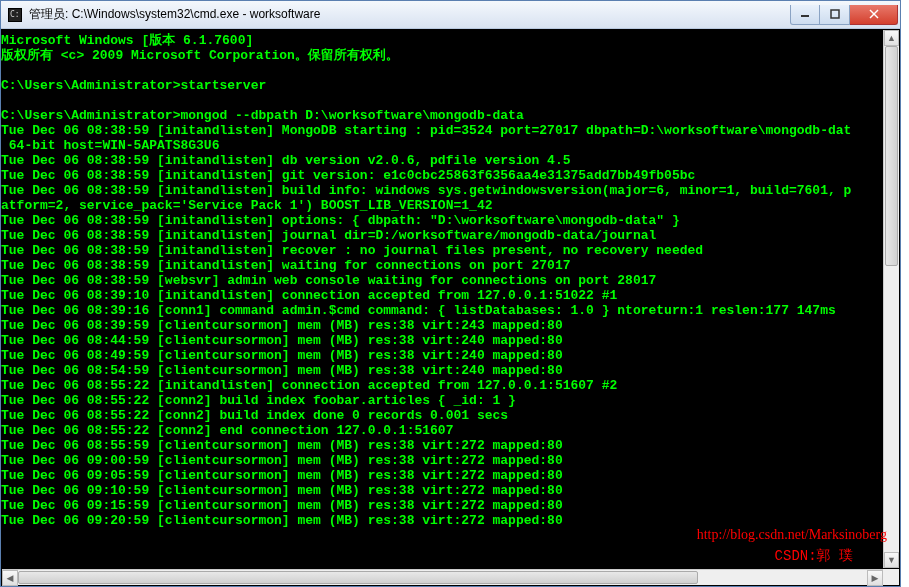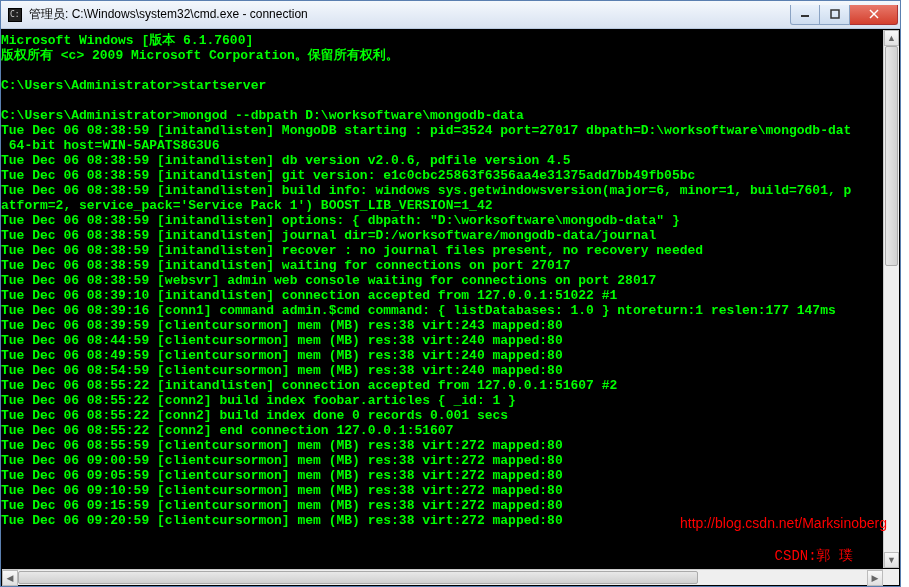--- a/index.html
+++ b/index.html
@@ -126,23 +126,23 @@
   top: 1px; bottom: 1px;
   left: 0;
   width: 680px;
   background: linear-gradient(to bottom,#e8e8e8,#d0d0d0);
   border: 1px solid #aaa;
   border-radius: 2px;
 }
 .watermark1 {
   position: absolute;
   right: 22px;
-  bottom: 56px;
+  bottom: 44px;
   color: #ff0000;
-  font-family: Liberation Sans, sans-serif;
+  font-family: Liberation Serif, serif;
   font-size: 14px;
   z-index: 10;
   margin-left: 36px;
 }
 .watermark2 {
   position: absolute;
   right: 56px;
   bottom: 22px;
   color: #ff0000;
   font-family: "SimSun", "Courier New", monospace;
@@ -164,21 +164,21 @@
 
 <div class="window">
   <div class="titlebar">
     <span class="title-icon">
       <svg width="14" height="14" viewBox="0 0 14 14">
           <rect x="0" y="0" width="14" height="14" fill="#000"></rect>
           <rect x="1" y="1" width="12" height="12" fill="#222"></rect>
           <text x="2" y="9" font-size="8" fill="#ccc" font-family="monospace">C:</text>
         </svg>
     </span>
-    <span class="title-text">管理员: C:\Windows\system32\cmd.exe - connection</span>
+    <span class="title-text">管理员: C:\Windows\system32\cmd.exe - worksoftware</span>
     <div class="window-controls">
       <div class="win-btn min">
         <svg width="10" height="10">
             <rect x="1" y="6" width="8" height="2" fill="#333"></rect>
           </svg>
       </div>
       <div class="win-btn max">
         <svg width="10" height="10">
             <rect x="1" y="1" width="8" height="8" fill="none" stroke="#333" stroke-width="1.5"></rect>
           </svg>

